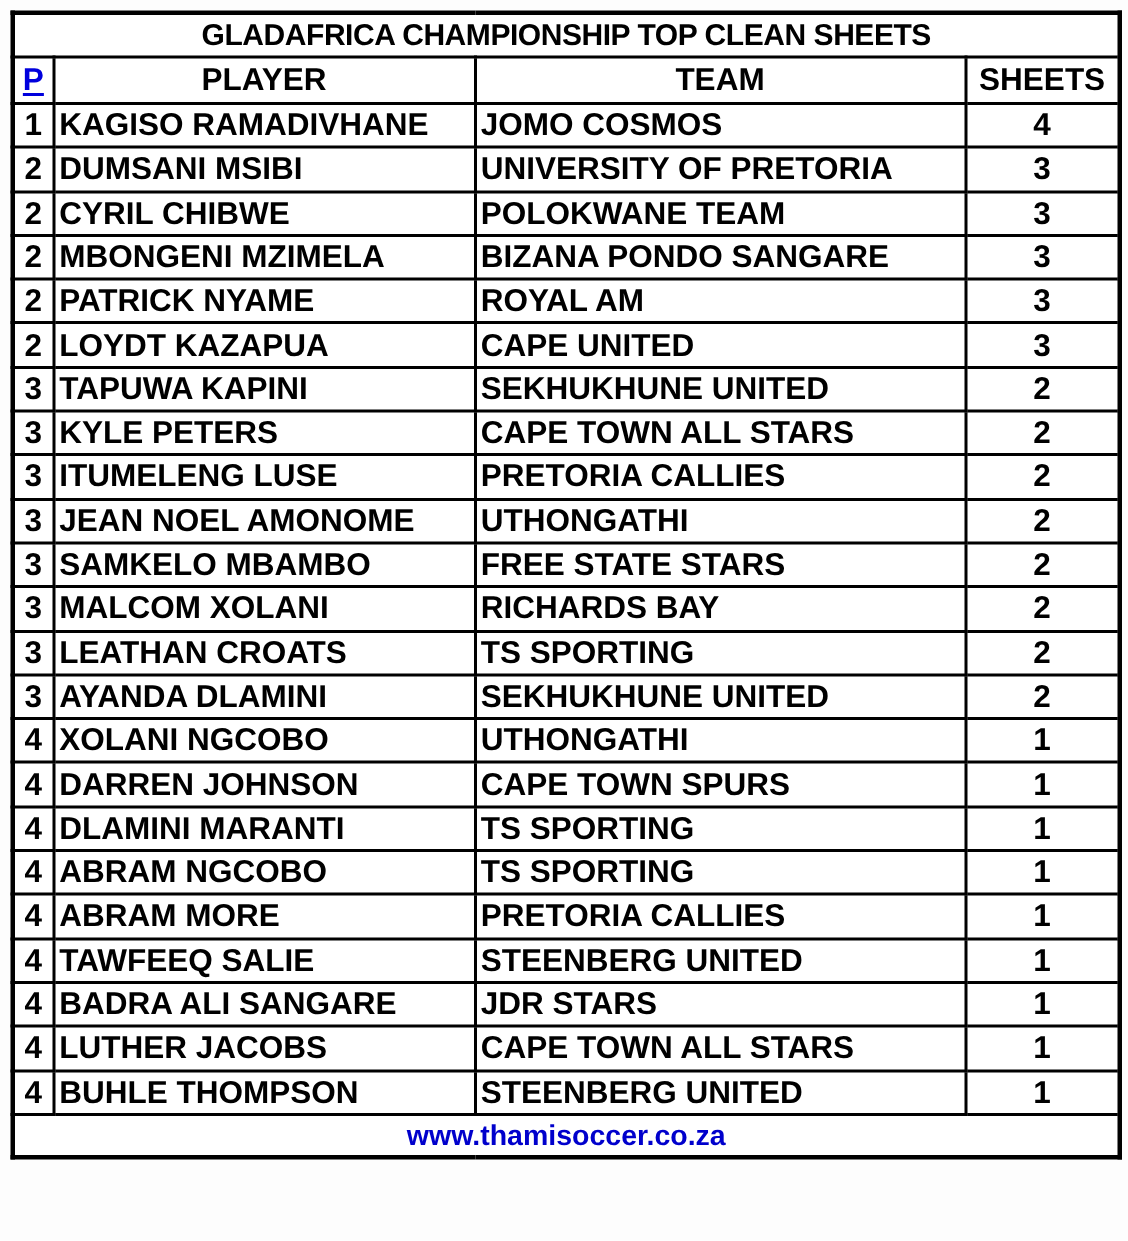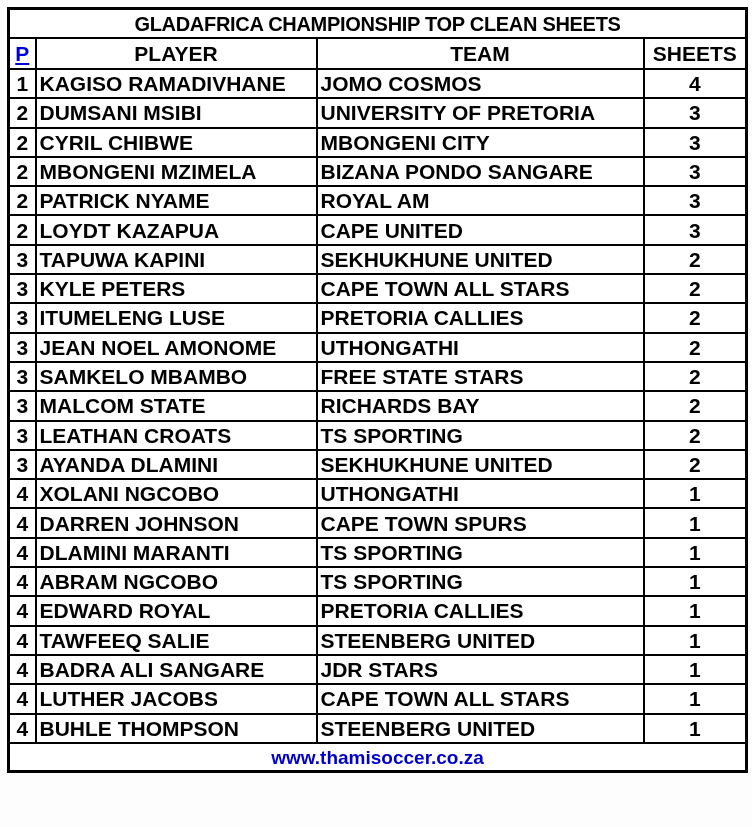--- a/index.html
+++ b/index.html
@@ -108,21 +108,21 @@
         </tr>
         <tr class="data-row">
           <td class="col-p">2</td>
           <td class="col-player">DUMSANI MSIBI</td>
           <td class="col-team">UNIVERSITY OF PRETORIA</td>
           <td class="col-sheets">3</td>
         </tr>
         <tr class="data-row">
           <td class="col-p">2</td>
           <td class="col-player">CYRIL CHIBWE</td>
-          <td class="col-team">MBONGENI CITY</td>
+          <td class="col-team">POLOKWANE TEAM</td>
           <td class="col-sheets">3</td>
         </tr>
         <tr class="data-row">
           <td class="col-p">2</td>
           <td class="col-player">MBONGENI MZIMELA</td>
           <td class="col-team">BIZANA PONDO SANGARE</td>
           <td class="col-sheets">3</td>
         </tr>
         <tr class="data-row">
           <td class="col-p">2</td>
@@ -161,21 +161,21 @@
           <td class="col-sheets">2</td>
         </tr>
         <tr class="data-row">
           <td class="col-p">3</td>
           <td class="col-player">SAMKELO MBAMBO</td>
           <td class="col-team">FREE STATE STARS</td>
           <td class="col-sheets">2</td>
         </tr>
         <tr class="data-row">
           <td class="col-p">3</td>
-          <td class="col-player">MALCOM STATE</td>
+          <td class="col-player">MALCOM XOLANI</td>
           <td class="col-team">RICHARDS BAY</td>
           <td class="col-sheets">2</td>
         </tr>
         <tr class="data-row">
           <td class="col-p">3</td>
           <td class="col-player">LEATHAN CROATS</td>
           <td class="col-team">TS SPORTING</td>
           <td class="col-sheets">2</td>
         </tr>
         <tr class="data-row">
@@ -203,21 +203,21 @@
           <td class="col-sheets">1</td>
         </tr>
         <tr class="data-row">
           <td class="col-p">4</td>
           <td class="col-player">ABRAM NGCOBO</td>
           <td class="col-team">TS SPORTING</td>
           <td class="col-sheets">1</td>
         </tr>
         <tr class="data-row">
           <td class="col-p">4</td>
-          <td class="col-player">EDWARD ROYAL</td>
+          <td class="col-player">ABRAM MORE</td>
           <td class="col-team">PRETORIA CALLIES</td>
           <td class="col-sheets">1</td>
         </tr>
         <tr class="data-row">
           <td class="col-p">4</td>
           <td class="col-player">TAWFEEQ SALIE</td>
           <td class="col-team">STEENBERG UNITED</td>
           <td class="col-sheets">1</td>
         </tr>
         <tr class="data-row">

